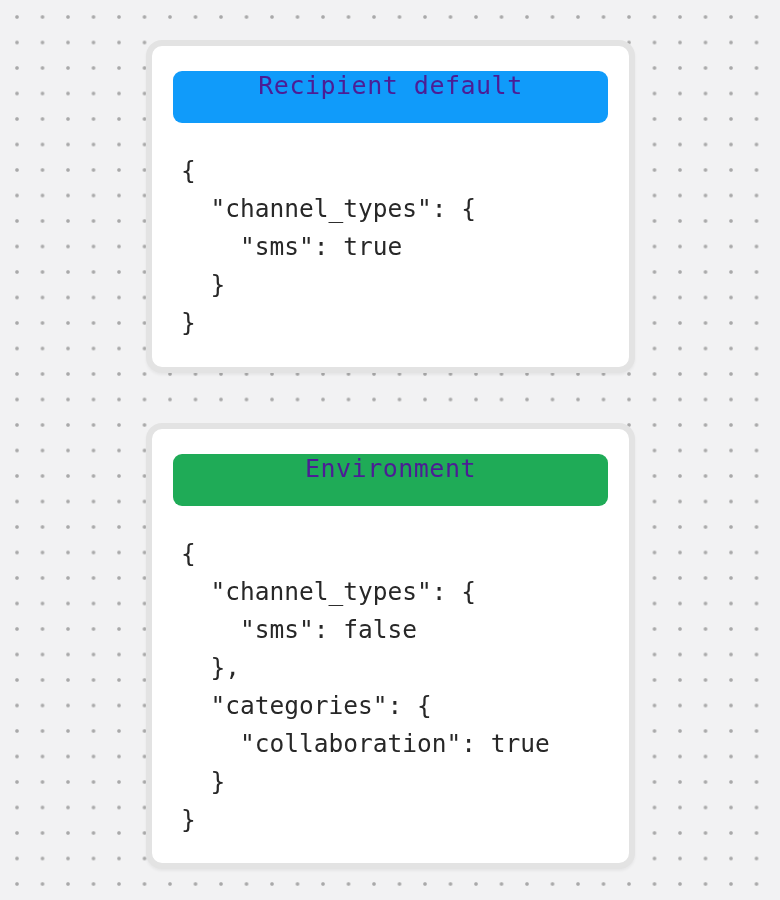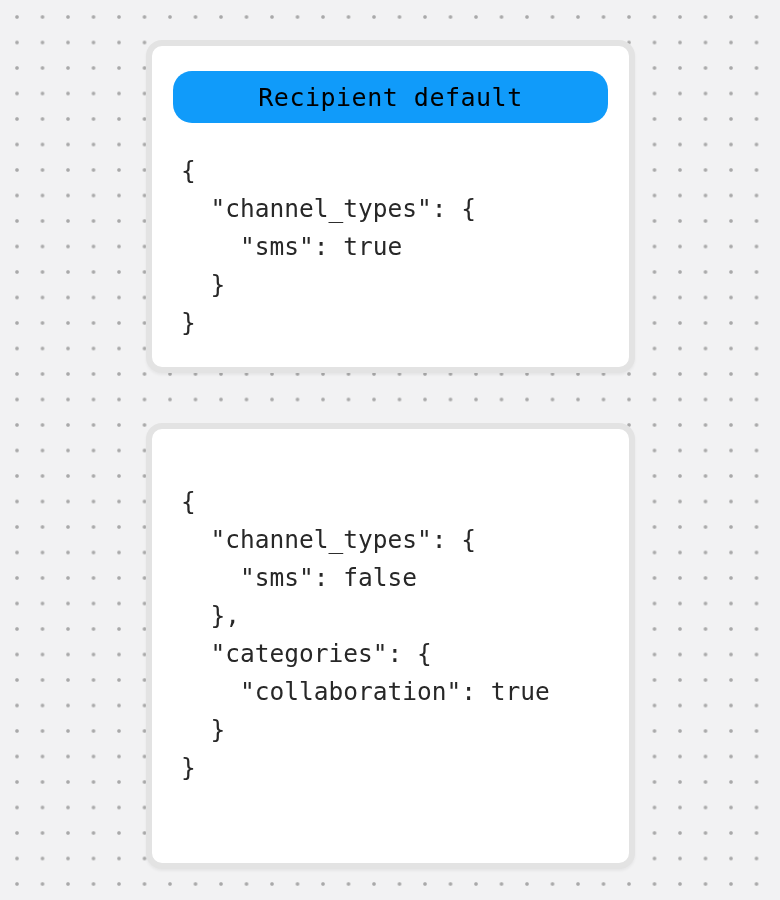--- a/index.html
+++ b/index.html
@@ -35,25 +35,25 @@
   .card-recipient {
     top: 40px;
     height: 333px;
   }
   .card-environment {
     top: 423px;
     height: 446px;
   }
   .badge {
     height: 52px;
-    border-radius: 19px;
+    border-radius: 9px;
     display: flex;
-    align-items: center;
+    align-items: flex-start;
     justify-content: center;
-    color: #000000;
+    color: #4c1d95;
     font-size: 25px;
     letter-spacing: 0.5px;
     white-space: pre;
   }
   .code {
     margin: 29px 0 0 8px;
     font-family: "DejaVu Sans Mono", "Liberation Mono", monospace;
     font-size: 24.5px;
     line-height: 38px;
     color: #272727;
@@ -70,20 +70,23 @@
       <span>Recipient default</span>
     </div>
     <pre class="code">{
   "channel_types": {
     "sms": true
   }
 }</pre>
   </section>
 
   <section class="card card-environment">
+    <div class="badge" style="background: rgb(31, 171, 87);">
+      <span>Environment</span>
+    </div>
     <pre class="code">{
   "channel_types": {
     "sms": false
   },
   "categories": {
     "collaboration": true
   }
 }</pre>
   </section>
 

